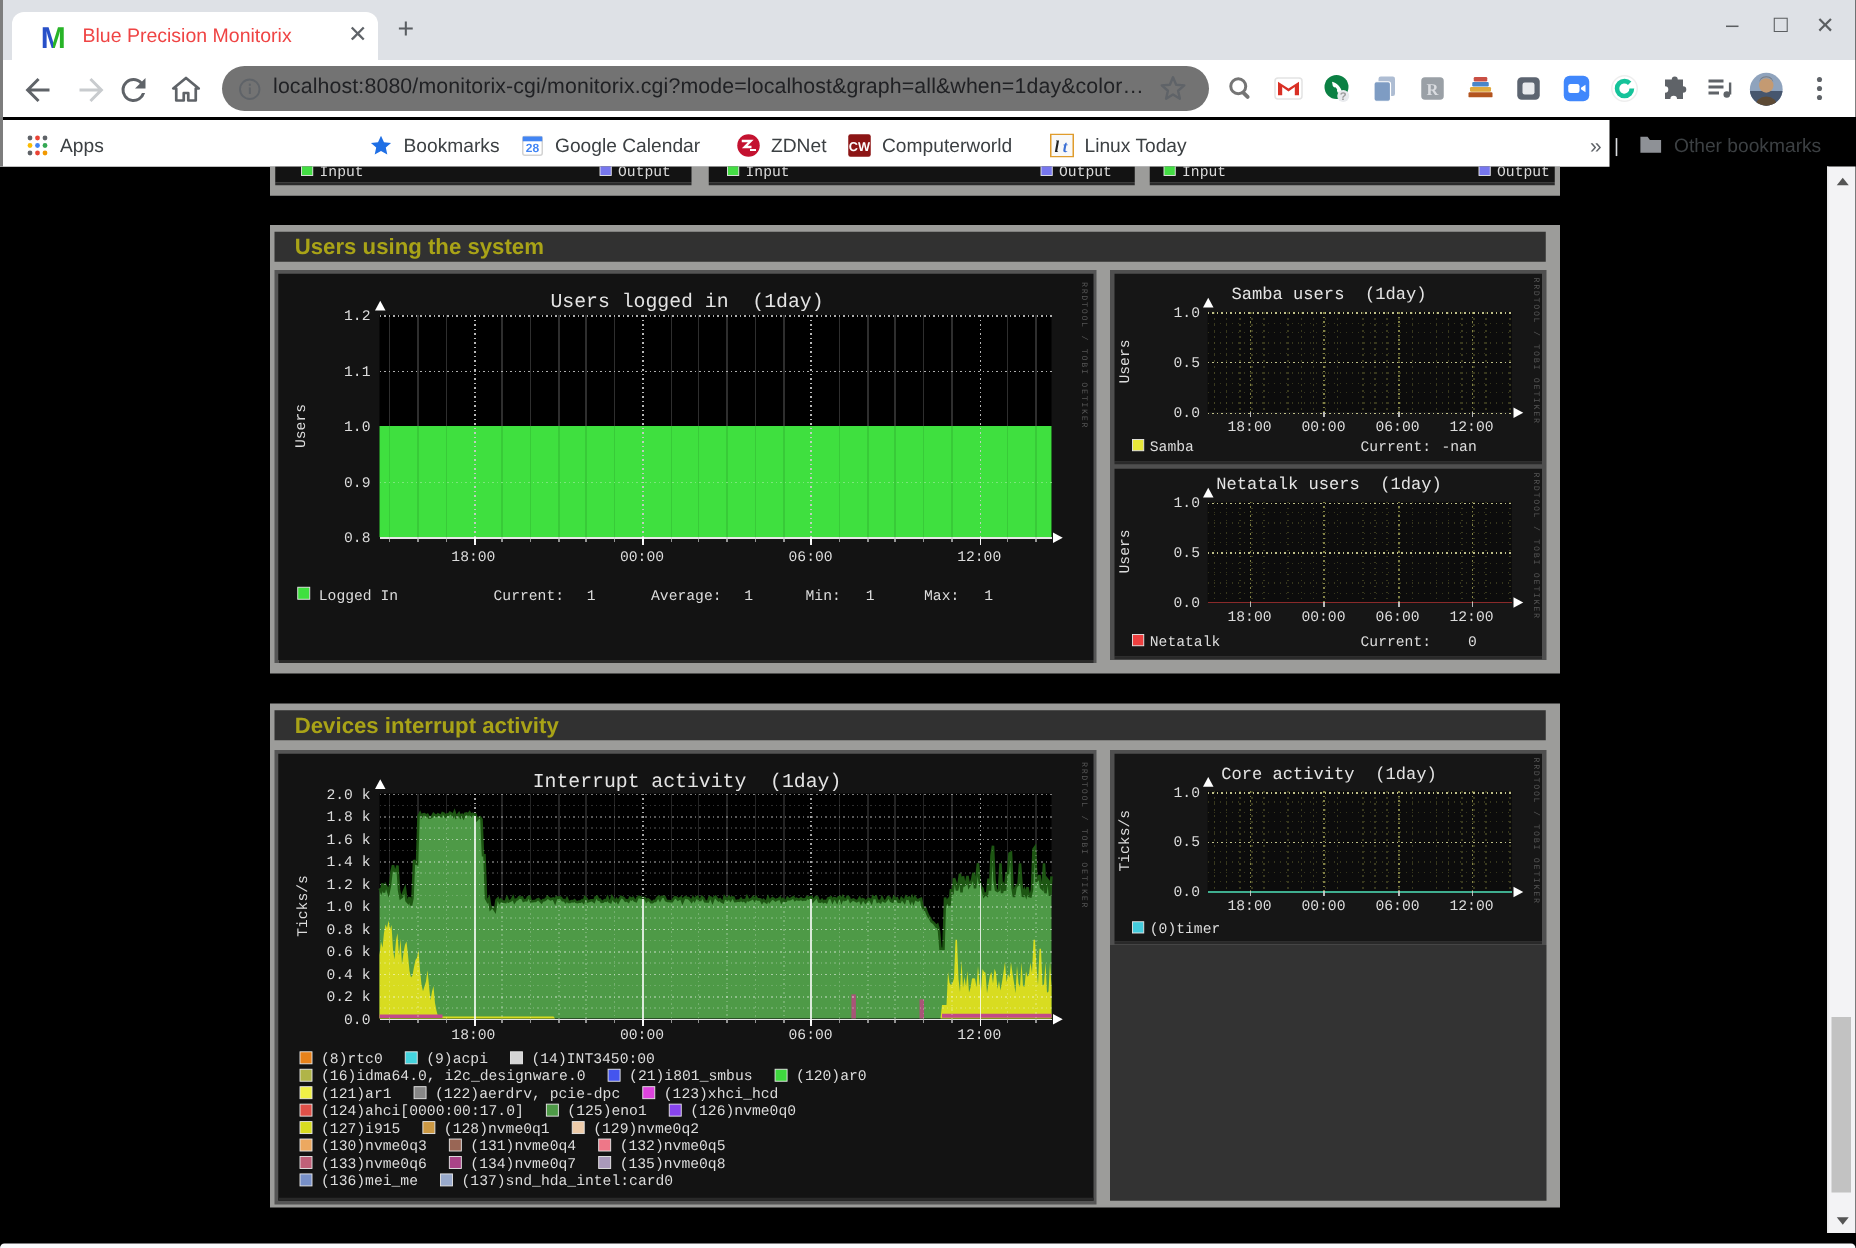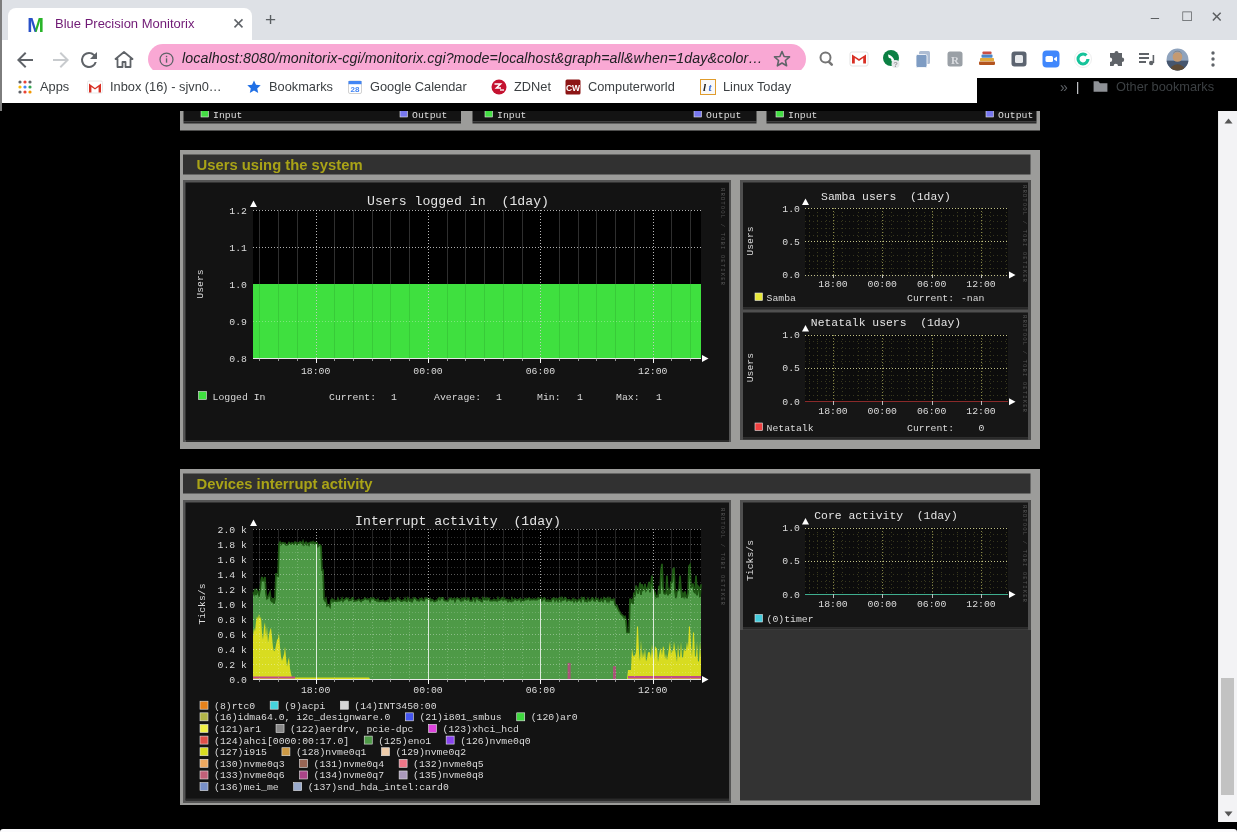--- a/index.html
+++ b/index.html
@@ -3,35 +3,35 @@
 <style>
 * { margin:0; padding:0; box-sizing:border-box; }
 html,body { width:1237px; height:832px; overflow:hidden; background:#000;
   font-family:"Liberation Sans", sans-serif; }
 #win { position:absolute; inset:0; }
 
 #tabstrip { position:absolute; left:0; top:0; width:1237px; height:40px; background:#dee1e6; }
 #tabstrip .ledge { position:absolute; left:0; top:0; width:2px; height:40px; background:#9e9e9e; }
 #tab { position:absolute; left:8px; top:8px; width:244px; height:32px; background:#ffffff;
   border-radius:8px 8px 0 0; }
-#tab .title { position:absolute; left:47px; top:8px; font-size:13px; color:#701a75; white-space:nowrap; }
+#tab .title { position:absolute; left:47px; top:8px; font-size:13px; color:#ef4444; white-space:nowrap; }
 #tab .close { position:absolute; left:222px; top:7px; width:17px; height:17px; color:#5f6368;
   font-size:15.5px; text-align:center; line-height:17px; }
 #newtab { position:absolute; left:261px; top:11px; width:19px; height:19px; color:#5a5e62;
   font-size:19px; line-height:18px; text-align:center; font-weight:normal; }
 .winbtns { position:absolute; top:0; right:0; width:110px; height:40px; }
 .winbtns span { position:absolute; color:#5b5e61; }
 
 #toolbar { position:absolute; left:0; top:40px; width:1237px; height:38px; background:#ffffff; }
 #toolbar svg.nav { position:absolute; top:8px; }
-#omni { position:absolute; left:148px; top:4px; width:658px; height:30px; background:#f9a8d4;
-  border-radius:15px;font-style:italic; }
+#omni { position:absolute; left:148px; top:4px; width:658px; height:30px; background:#737373;
+  border-radius:15px; }
 #omni .url { position:absolute; left:34px; top:6.2px; font-size:14.2px; color:#202124; white-space:nowrap; letter-spacing:0.1px;}
 
-#bmbar { position:absolute; left:0; top:70px; width:977px; height:33px; background:#ffffff; }
+#bmbar { position:absolute; left:0; top:80px; width:1073px; height:33px; background:#ffffff; }
 .bm { position:absolute; top:0; height:33px; display:flex; align-items:center; font-size:12.8px;
   color:#3c4043; white-space:nowrap; }
 .bm .ic { display:inline-block; margin-right:7px; }
 
 #content { position:absolute; left:0; top:111px; }
 
 #sb { position:absolute; left:1218px; top:111px; width:19px; height:711px; background:#f3f3f5;
   border-left:1px solid #e8e8e8; }
 #sb .thumb { position:absolute; left:2px; top:567px; width:13px; height:117px; background:#c2c2c2; }
 #bottom { position:absolute; left:0; top:822px; width:1237px; height:10px; background:#000; }
@@ -163,24 +163,20 @@
           <circle cx="3" cy="3" r="1.6" fill="#5f6368"></circle>
           <circle cx="8" cy="3" r="1.6" fill="#ea4335"></circle>
           <circle cx="13" cy="3" r="1.6" fill="#5f6368"></circle>
           <circle cx="3" cy="8" r="1.6" fill="#fbbc04"></circle>
           <circle cx="8" cy="8" r="1.6" fill="#4285f4"></circle>
           <circle cx="13" cy="8" r="1.6" fill="#34a853"></circle>
           <circle cx="3" cy="13" r="1.6" fill="#5f6368"></circle>
           <circle cx="8" cy="13" r="1.6" fill="#ea4335"></circle>
           <circle cx="13" cy="13" r="1.6" fill="#f29900"></circle>
         </svg>Apps</div>
-      <div class="bm" style="left:87px"><svg class="ic" width="16" height="16" viewBox="0 0 16 16">
-          <rect x="0.5" y="2" width="15" height="12" rx="1.5" fill="#fff" stroke="#e8e8e8"></rect>
-          <path d="M2 4.5v9h2.4V8l3.6 2.6L11.6 8v5.5H14v-9L8 9z" fill="#d93025"></path>
-        </svg>Inbox (16) - sjvn0…</div>
       <div class="bm" style="left:246px"><svg class="ic" width="16" height="16" viewBox="0 0 16 16">
           <path d="M8 1.5l2 4.3 4.7.5-3.5 3.1 1 4.6L8 11.6 3.8 14l1-4.6L1.3 6.3 6 5.8z" fill="#1f6fe5"></path>
         </svg>Bookmarks</div>
       <div class="bm" style="left:347px"><svg class="ic" width="16" height="16" viewBox="0 0 16 16">
           <rect x="1.5" y="2" width="13" height="12.5" rx="1.5" fill="#fff" stroke="#d2d2d2"></rect>
           <rect x="1.5" y="2" width="13" height="3.2" fill="#4285f4"></rect>
           <text x="8" y="12.6" font-size="8" fill="#4285f4" text-anchor="middle" font-weight="bold" font-family="Liberation Sans">28</text>
         </svg>Google Calendar</div>
       <div class="bm" style="left:491px"><svg class="ic" width="16" height="16" viewBox="0 0 16 16">
           <circle cx="8" cy="8" r="7.5" fill="#c41230"></circle>

